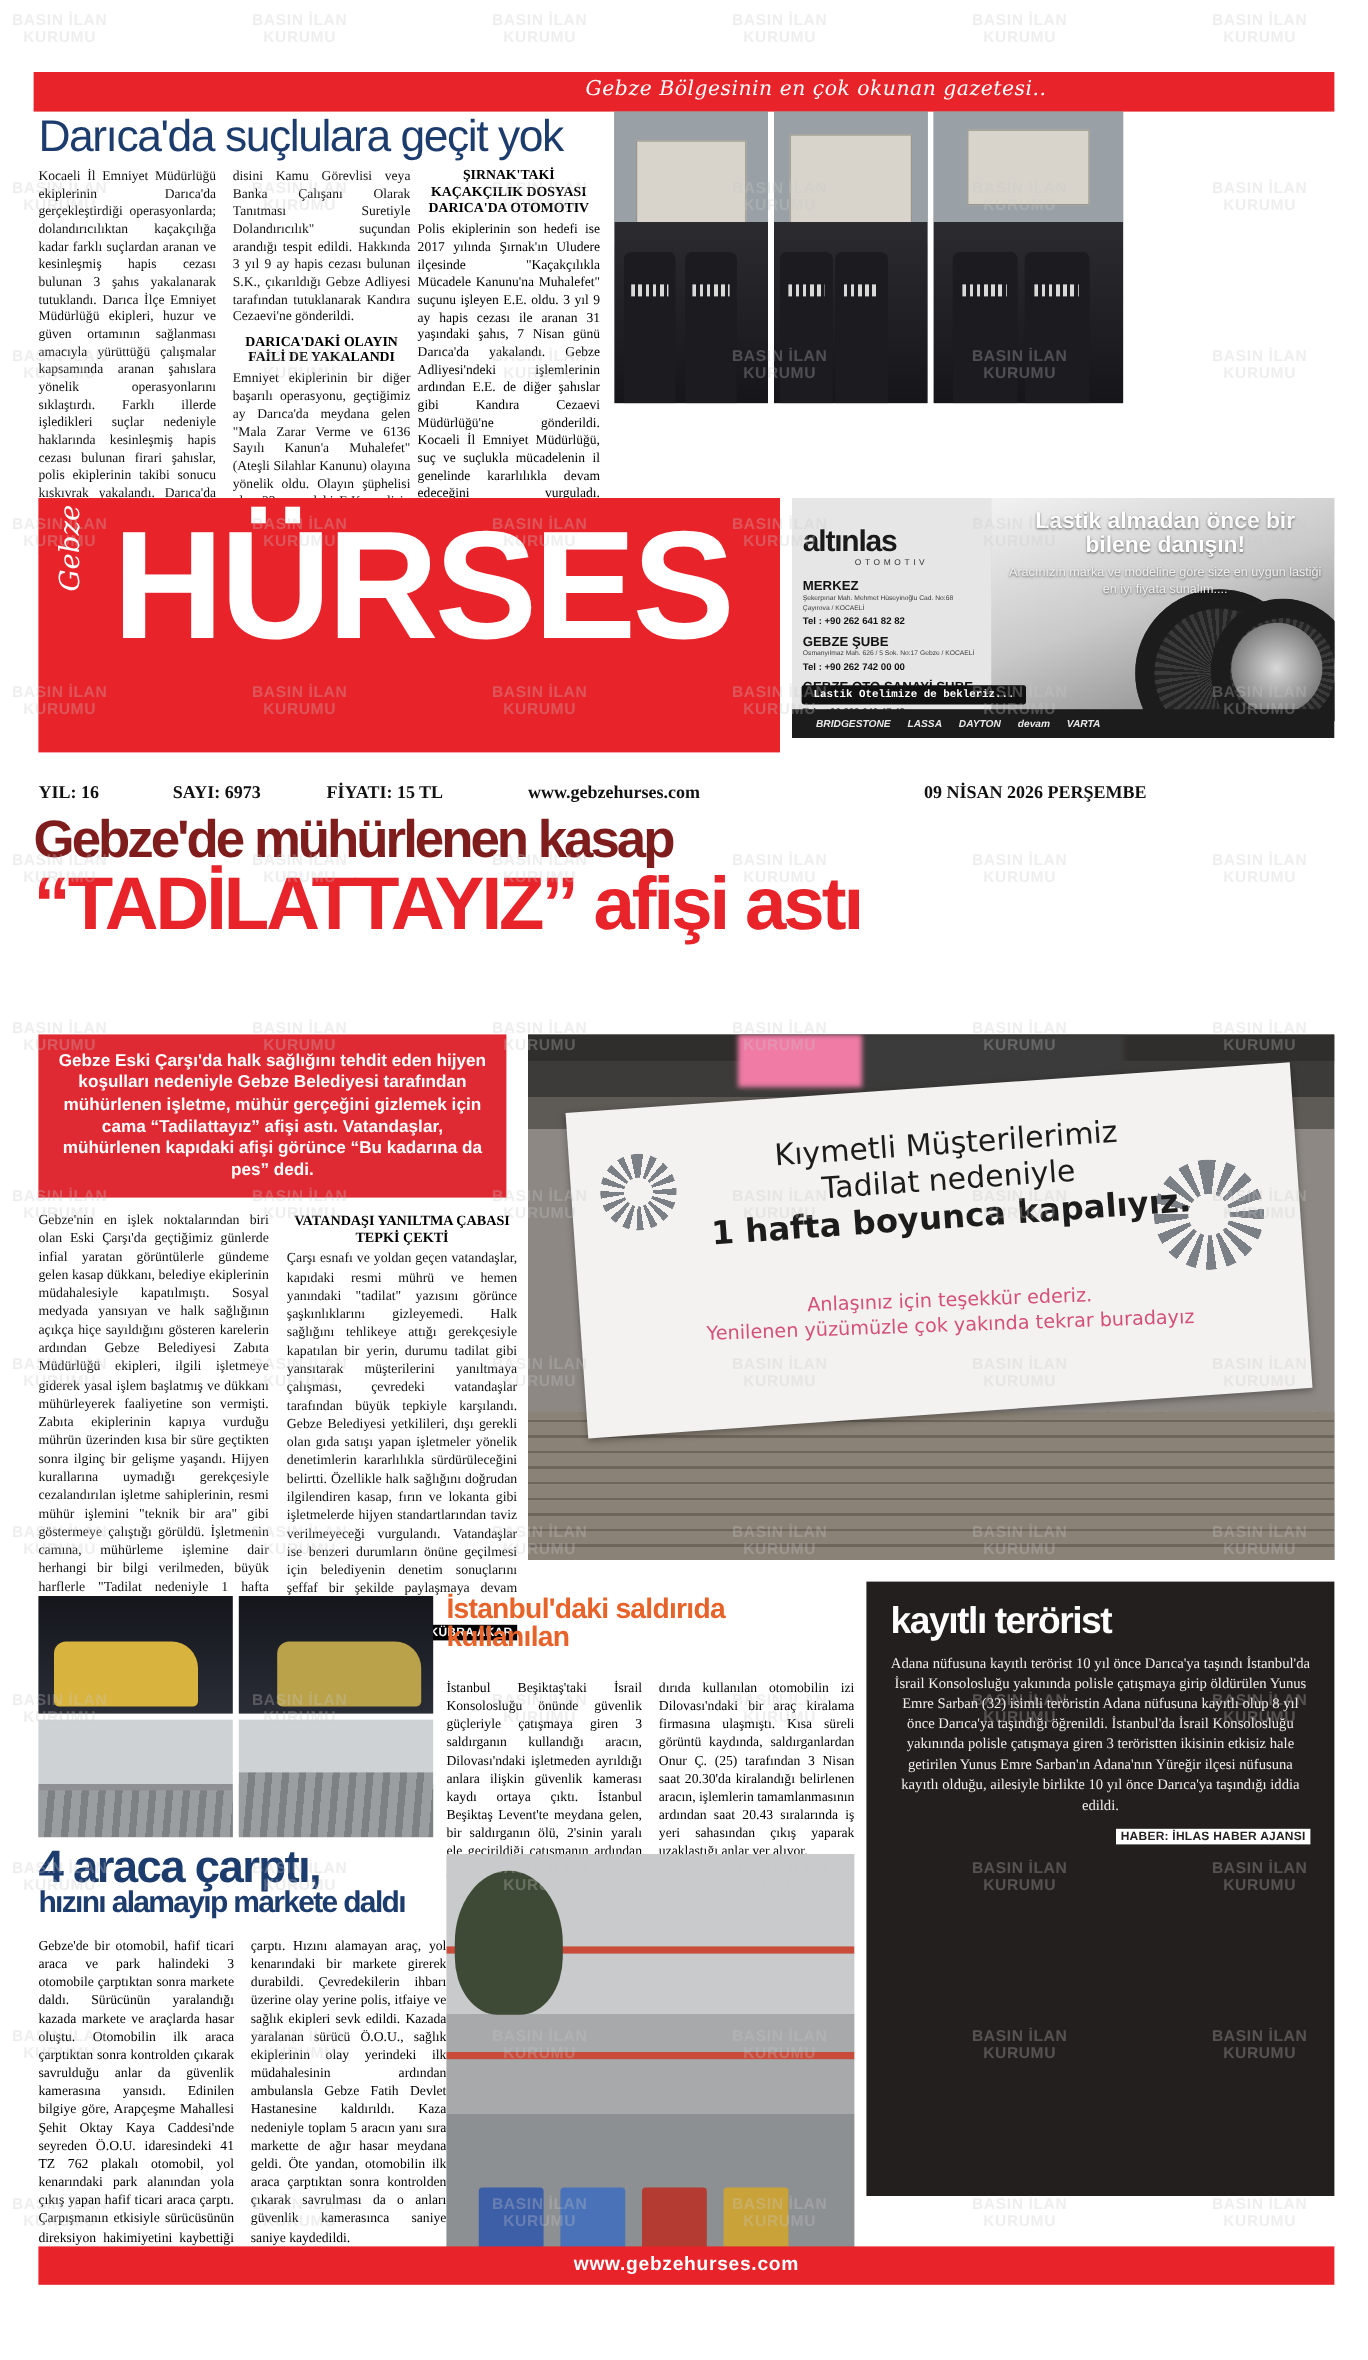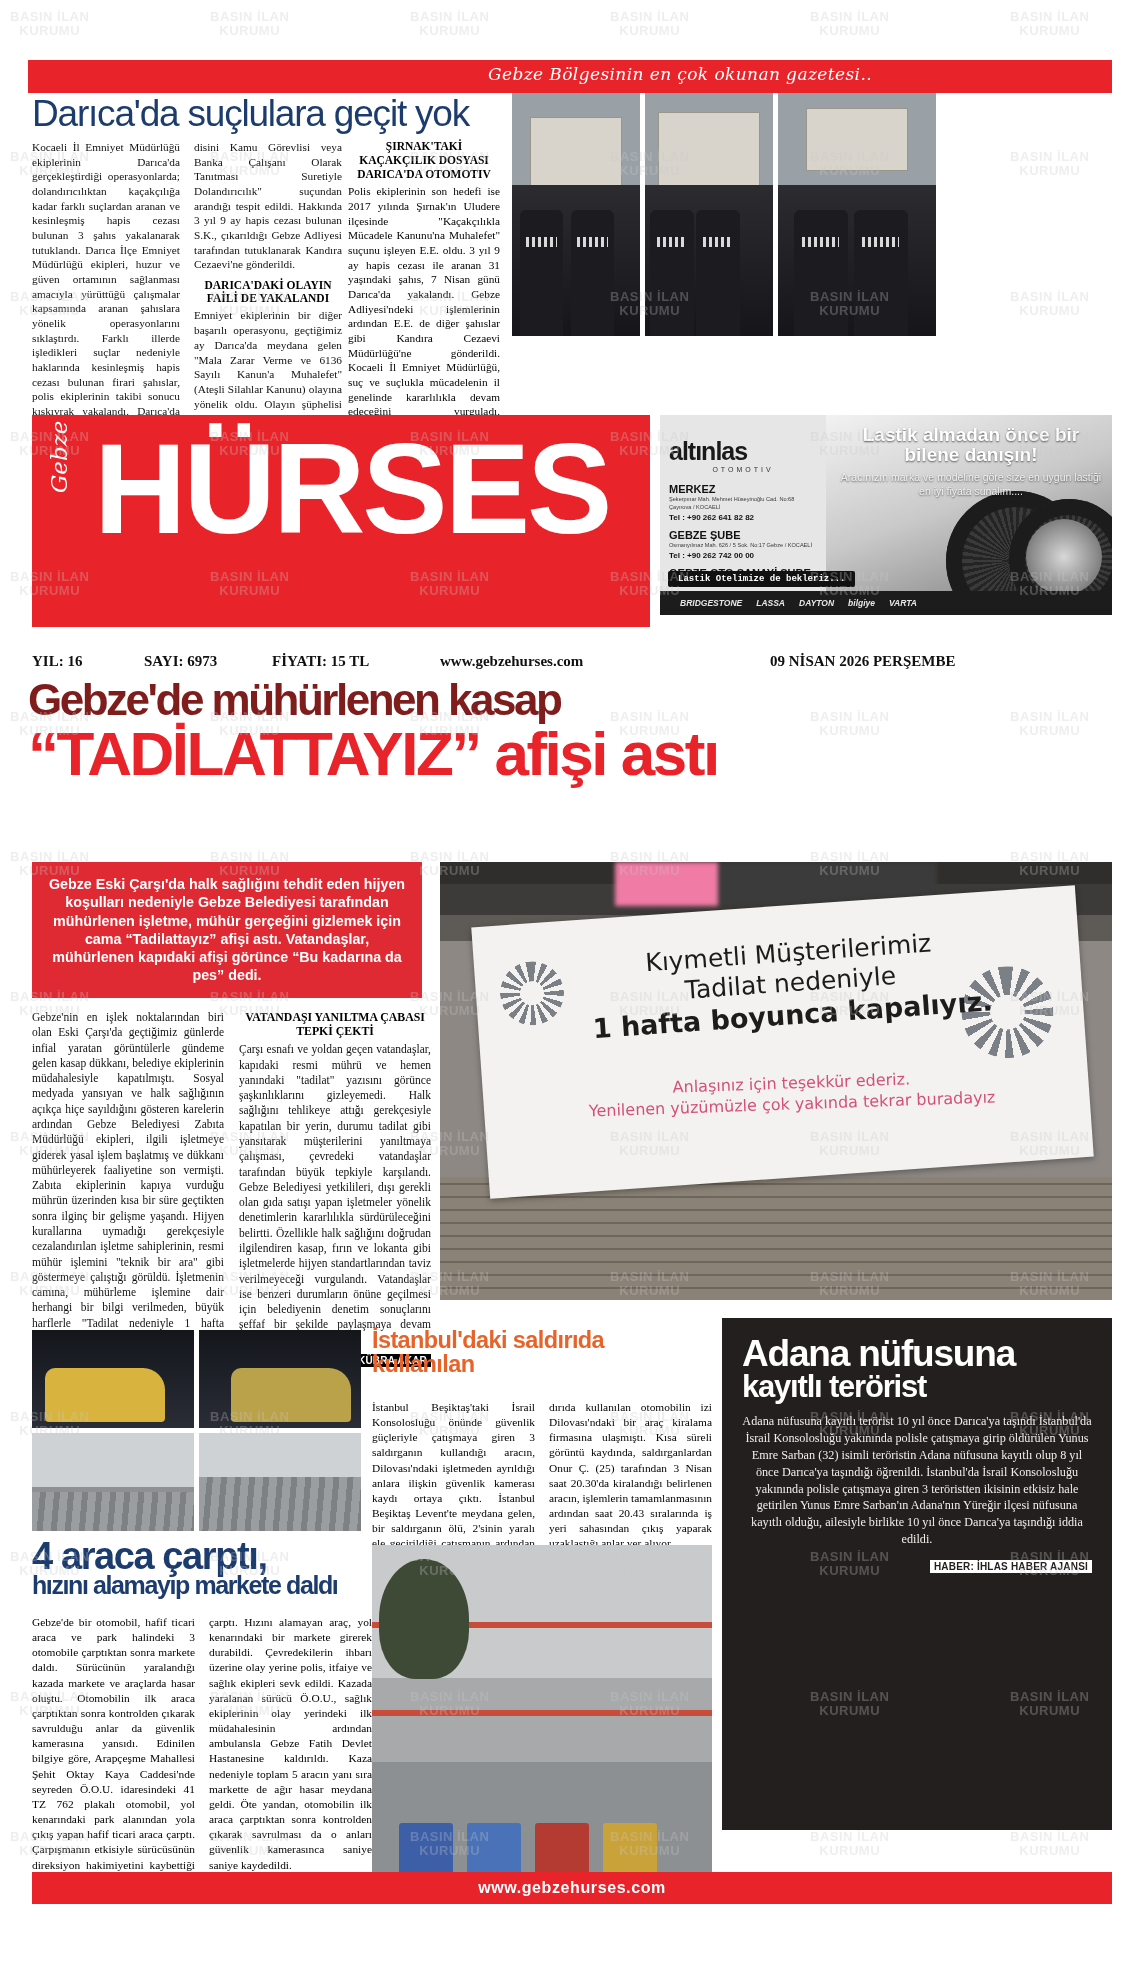--- a/index.html
+++ b/index.html
@@ -458,21 +458,21 @@
       <div class="ad-tel">Tel : +90 262 742 00 00</div>
       <div class="ad-br">GEBZE OTO SANAYİ ŞUBE</div>
       <div class="ad-addr">Altıntaş İş Merkezi Küçük Sanayi Sitesi Gebze / KOCAELİ</div>
       <div class="ad-tel">Tel : +90 262 646 47 48</div>
     </div>
     <div class="ad-badge">Lastik Otelimize de bekleriz...</div>
     <div class="ad-strip">
       <span>BRIDGESTONE</span>
       <span>LASSA</span>
       <span>DAYTON</span>
-      <span>bilgiye</span>
+      <span>devam</span>
       <span>VARTA</span>
     </div>
   </div>
 
   <div class="infobar">
     <span class="ib1">YIL: 16</span>
     <span class="ib2">SAYI: 6973</span>
     <span class="ib3">FİYATI: 15 TL</span>
     <span class="ib4">www.gebzehurses.com</span>
     <span class="ib5">09 NİSAN 2026 PERŞEMBE</span>
@@ -567,21 +567,20 @@
     <div class="mp-band" style="top:22%"></div>
     <div class="mp-band" style="top:47%"></div>
     <div class="mp-tree" style="left:2%;top:4%;width:90px;height:120px;"></div>
     <div class="mp-bin" style="left:8%;width:54px;height:58px;background:#3d5fa8;"></div>
     <div class="mp-bin" style="left:28%;width:54px;height:58px;background:#4a72b8;"></div>
     <div class="mp-bin" style="left:48%;width:54px;height:58px;background:#b33b32;"></div>
     <div class="mp-bin" style="left:68%;width:54px;height:58px;background:#c9a33a;"></div>
   </div>
 
   <div class="adana-box">
-    <div class="ab-h1">Adana nüfusuna</div>
     <div class="ab-h1" style="font-size:31px">kayıtlı terörist</div>
     <div class="ab-body">Adana nüfusuna kayıtlı terörist 10 yıl önce Darıca'ya taşındı İstanbul'da İsrail Konsolosluğu yakınında polisle çatışmaya girip öldürülen Yunus Emre Sarban (32) isimli teröristin Adana nüfusuna kayıtlı olup 8 yıl önce Darıca'ya taşındığı öğrenildi. İstanbul'da İsrail Konsolosluğu yakınında polisle çatışmaya giren 3 teröristten ikisinin etkisiz hale getirilen Yunus Emre Sarban'ın Adana'nın Yüreğir ilçesi nüfusuna kayıtlı olduğu, ailesiyle birlikte 10 yıl önce Darıca'ya taşındığı iddia edildi.</div>
     <div class="ab-byline">
       <span class="byline">HABER: İHLAS HABER AJANSI</span>
     </div>
   </div>
 
   <div class="footer">
     <span>www.gebzehurses.com</span>
   </div>

